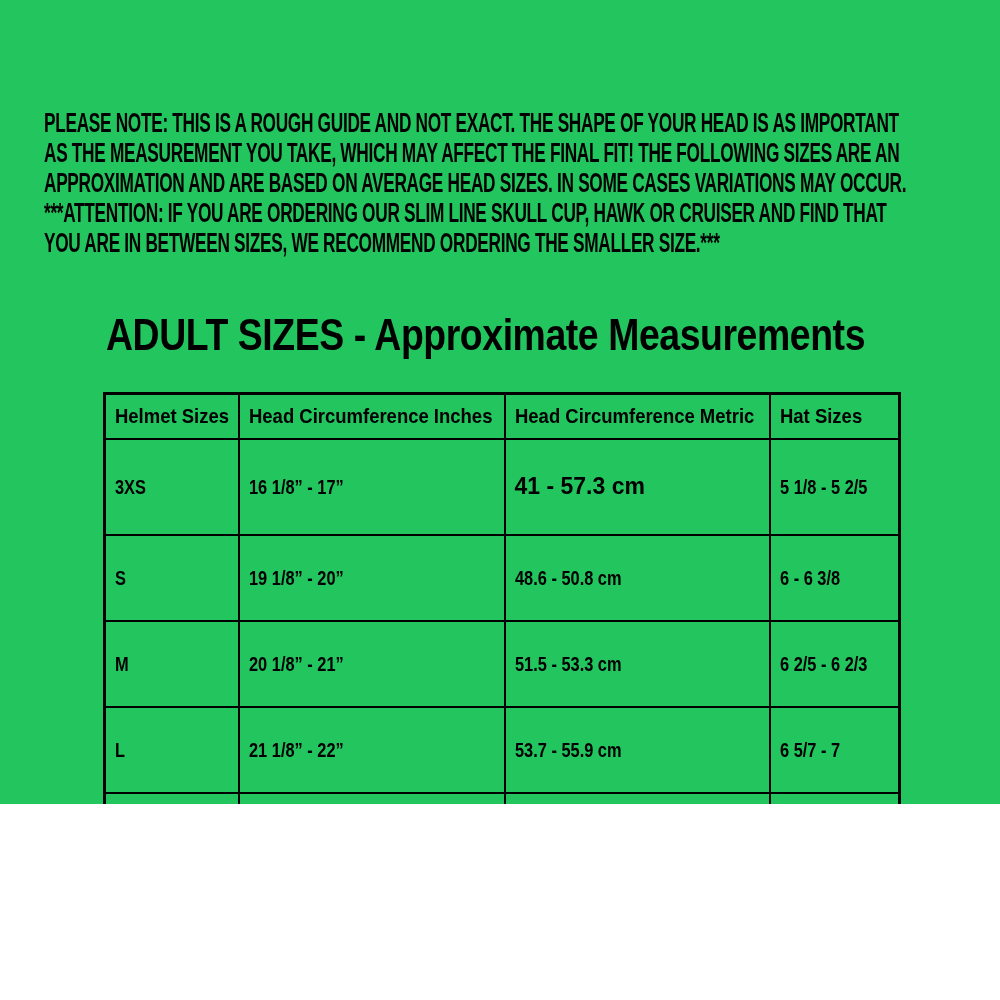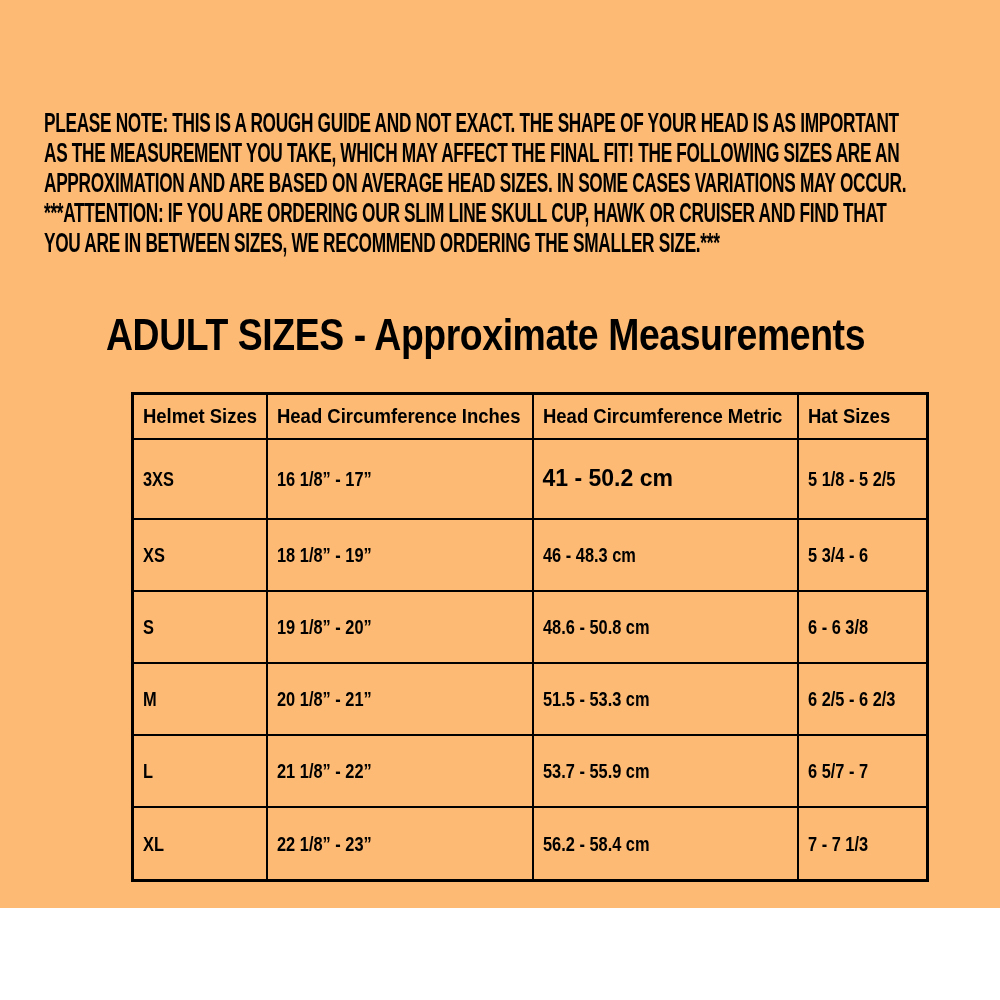--- a/index.html
+++ b/index.html
@@ -1,20 +1,20 @@
 <!DOCTYPE html>
 <html><head>
 <meta charset="utf-8">
 <style>
   html, body { margin: 0; padding: 0; background: #ffffff; }
   .page {
     position: relative;
     width: 1000px;
-    height: 908px;
-    background: #fdba74;
+    height: 804px;
+    background: #22c55e;
     color: #000000;
     font-family: "Liberation Sans", "DejaVu Sans", sans-serif;
     overflow: hidden;
   }
   
   .notice-block {
     position: absolute;
     left: 44px;
     font-weight: 700;
   }
@@ -52,21 +52,20 @@
   
   table.size-table {
     position: absolute;
     left: 103px;
     top: 392px;
     width: 795px;
     height: 490px;
     border-collapse: collapse;
     table-layout: fixed;
     border: 3px solid #000000;
-    margin-left: 28px;
   }
   .size-table th, .size-table td {
     border: 2px solid #000000;
     padding: 0 0 0 9px;
     text-align: left;
     vertical-align: middle;
     overflow: hidden;
   }
   .size-table thead tr { height: 45px; }
   .header-text {
@@ -122,28 +121,22 @@
         <th><span class="header-text">Helmet Sizes</span></th>
         <th><span class="header-text">Head Circumference Inches</span></th>
         <th><span class="header-text">Head Circumference Metric</span></th>
         <th><span class="header-text">Hat Sizes</span></th>
       </tr>
     </thead>
     <tbody>
         <tr>
           <td><span class="cell-text">3XS</span></td>
           <td><span class="cell-text">16 1/8” - 17”</span></td>
-          <td><span class="cell-text">41 - 50.2 cm</span></td>
+          <td><span class="cell-text">41 - 57.3 cm</span></td>
           <td><span class="cell-text">5 1/8 - 5 2/5</span></td>
-        </tr>
-        <tr>
-          <td><span class="cell-text">XS</span></td>
-          <td><span class="cell-text">18 1/8” - 19”</span></td>
-          <td><span class="cell-text">46 - 48.3 cm</span></td>
-          <td><span class="cell-text">5 3/4 - 6</span></td>
         </tr>
         <tr>
           <td><span class="cell-text">S</span></td>
           <td><span class="cell-text">19 1/8” - 20”</span></td>
           <td><span class="cell-text">48.6 - 50.8 cm</span></td>
           <td><span class="cell-text">6 - 6 3/8</span></td>
         </tr>
         <tr>
           <td><span class="cell-text">M</span></td>
           <td><span class="cell-text">20 1/8” - 21”</span></td>

